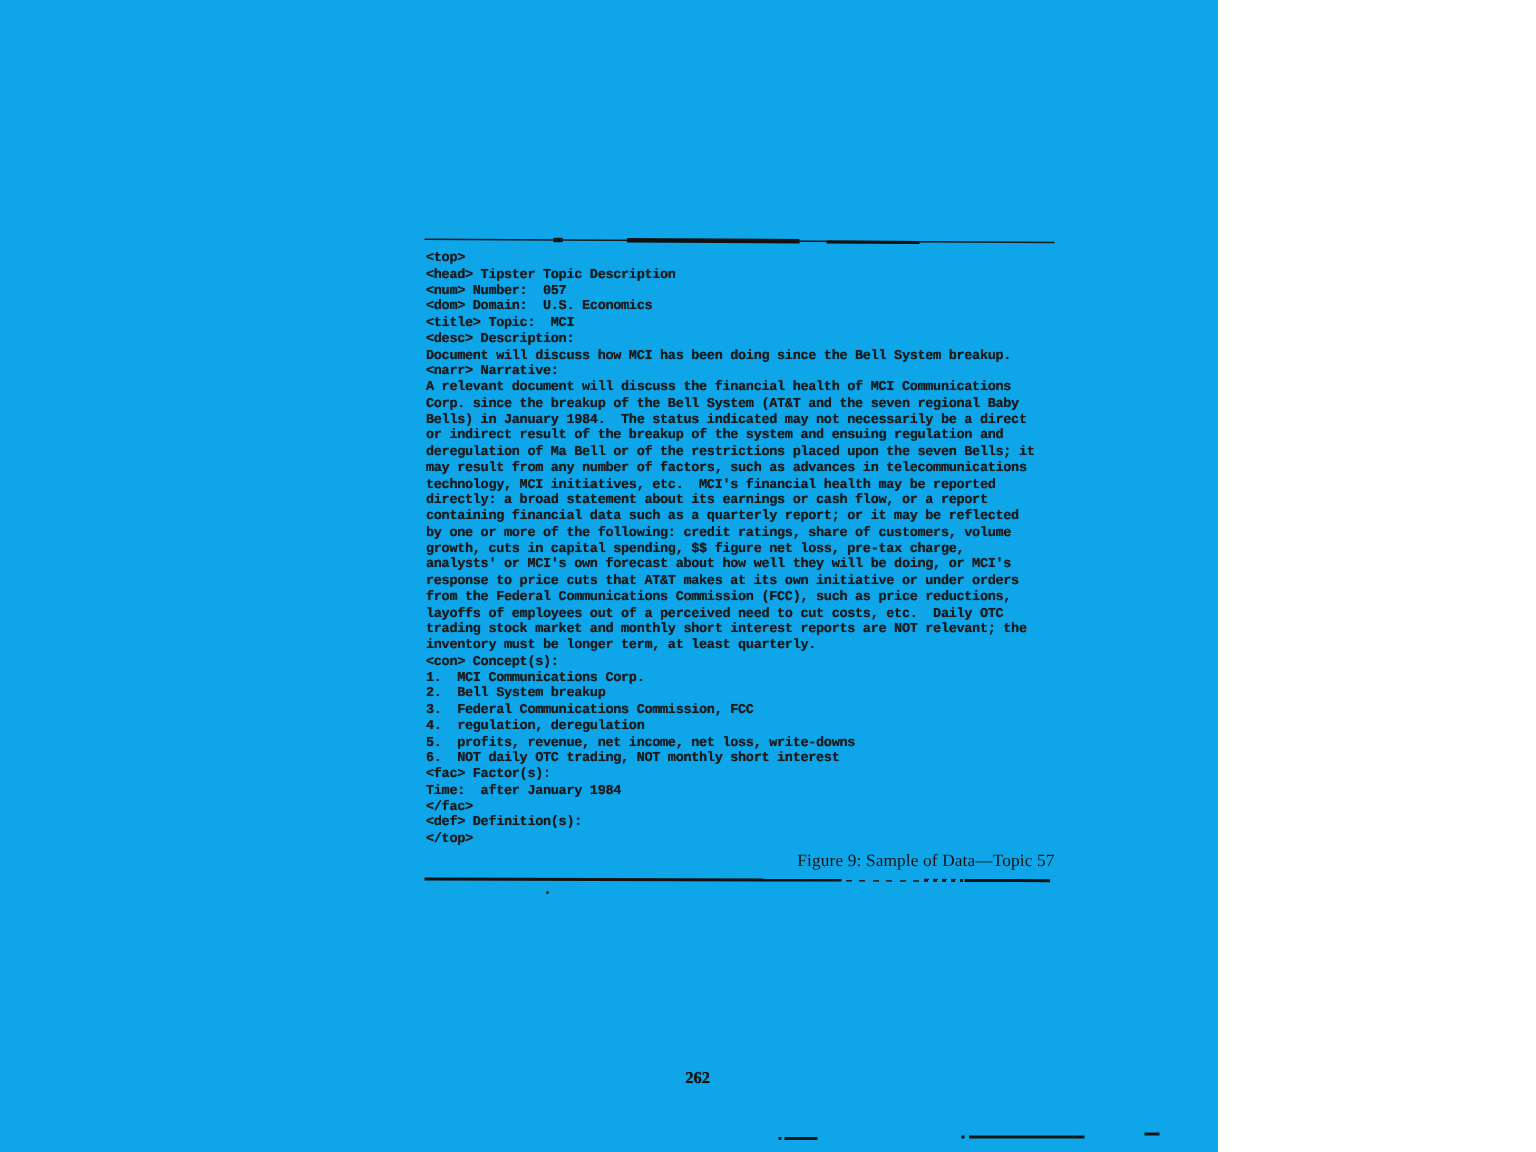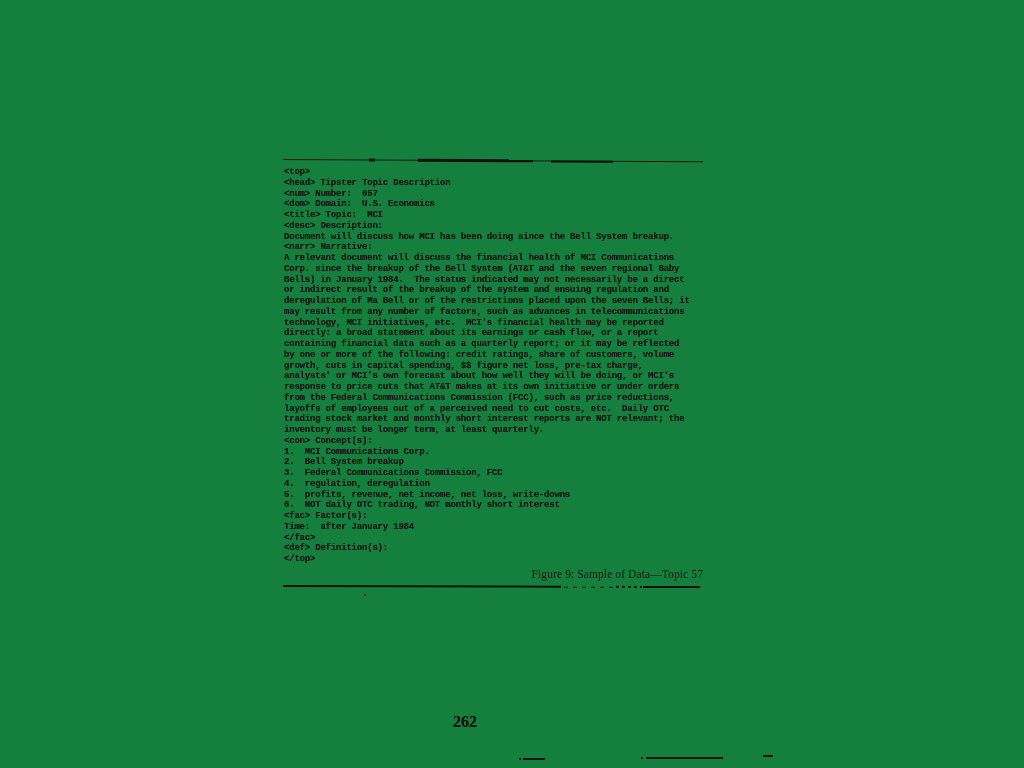--- a/index.html
+++ b/index.html
@@ -5,23 +5,23 @@
   html, body {
     margin: 0;
     padding: 0;
     background: #ffffff;
     width: 1024px;
     height: 768px;
     overflow: hidden;
   }
   .scan-page {
     position: relative;
-    width: 1024px;
+    width: 812px;
     height: 768px;
-    background: #15803d;
+    background: #0ea5e9;
     font-family: "Liberation Sans", sans-serif;
   }
   
   .top-rule {
     position: absolute;
     left: 283px;
     top: 158px;
     width: 420px;
     height: 4px;
     transform: rotate(0.3deg);
@@ -124,21 +124,21 @@
   }
   
   .page-number {
     position: absolute;
     left: 435px;
     top: 713px;
     width: 60px;
     text-align: center;
     font-family: "Liberation Serif", "DejaVu Serif", serif;
     font-weight: bold;
-    font-size: 16px;
+    font-size: 11px;
     color: #141414;
     text-shadow: 0 0 0.5px rgba(10,10,10,0.9);
   }
   
   .scan-mark { position: absolute; background: #161616; }
   .mark-dash-1 { left: 523px; top: 758px; width: 22px; height: 1.6px; }
   .mark-dash-1::before {
     content: ""; position: absolute; left: -4px; top: 0;
     width: 1.5px; height: 1.5px; background: #161616;
   }

